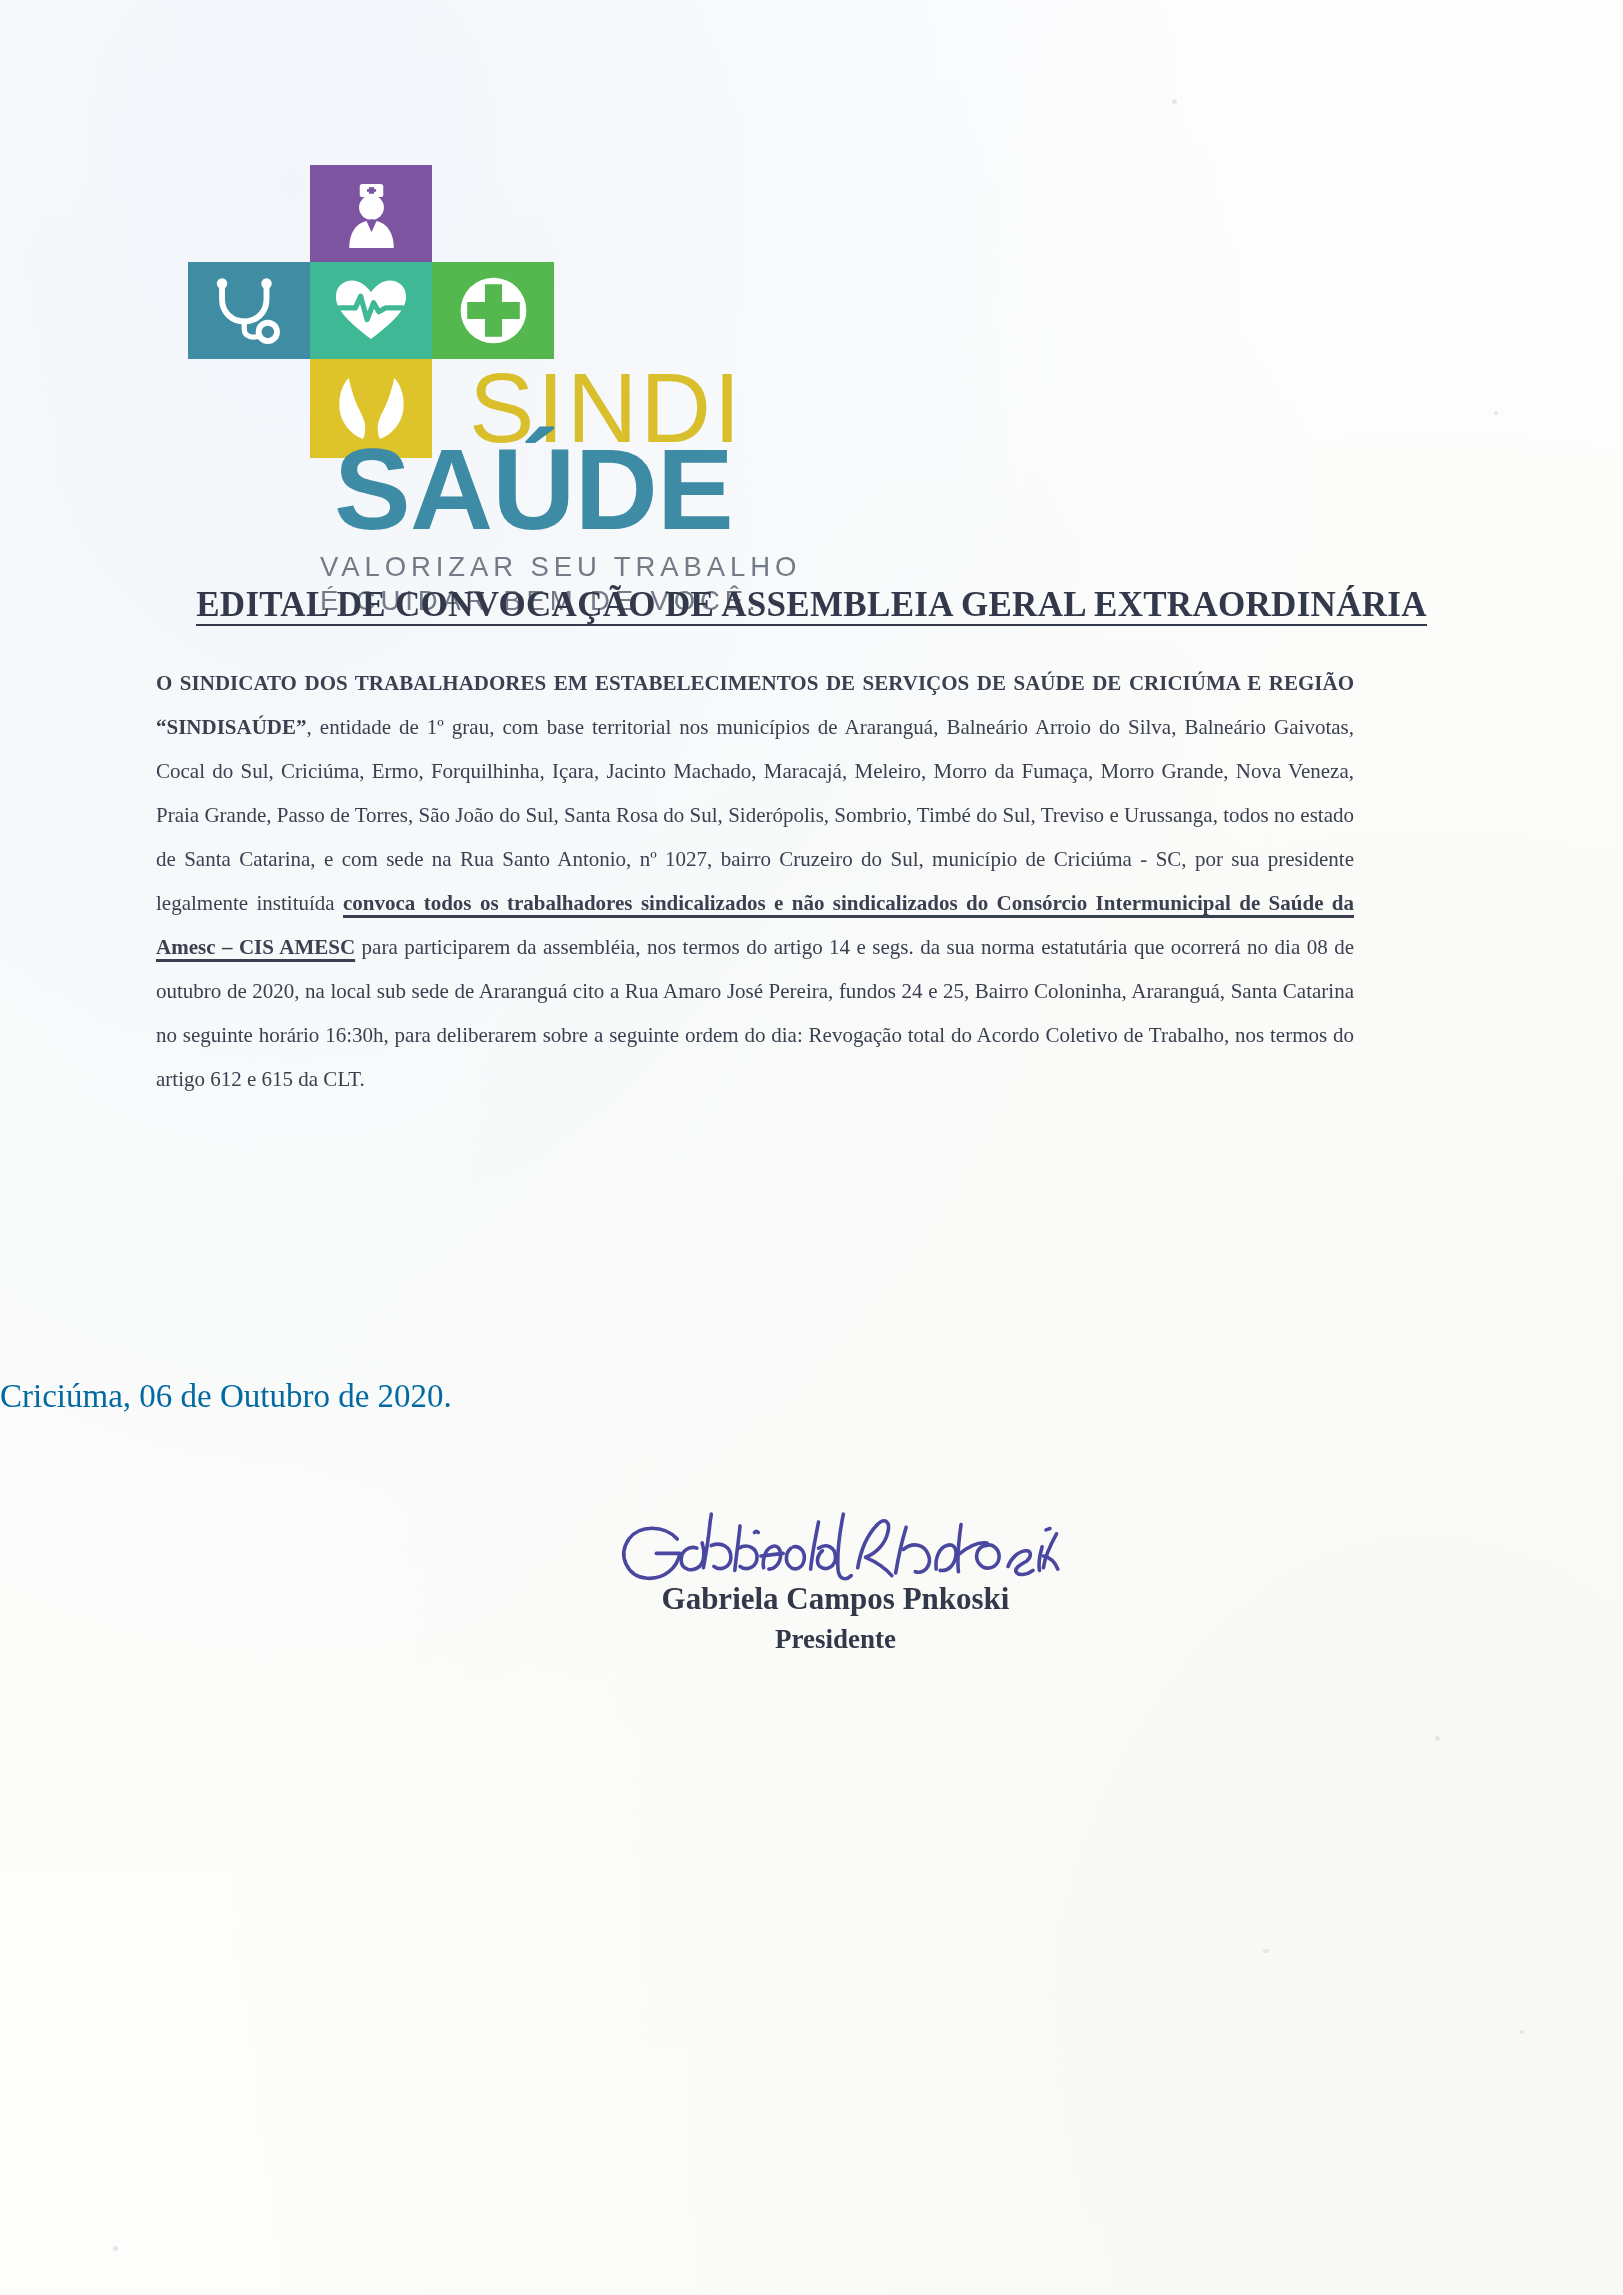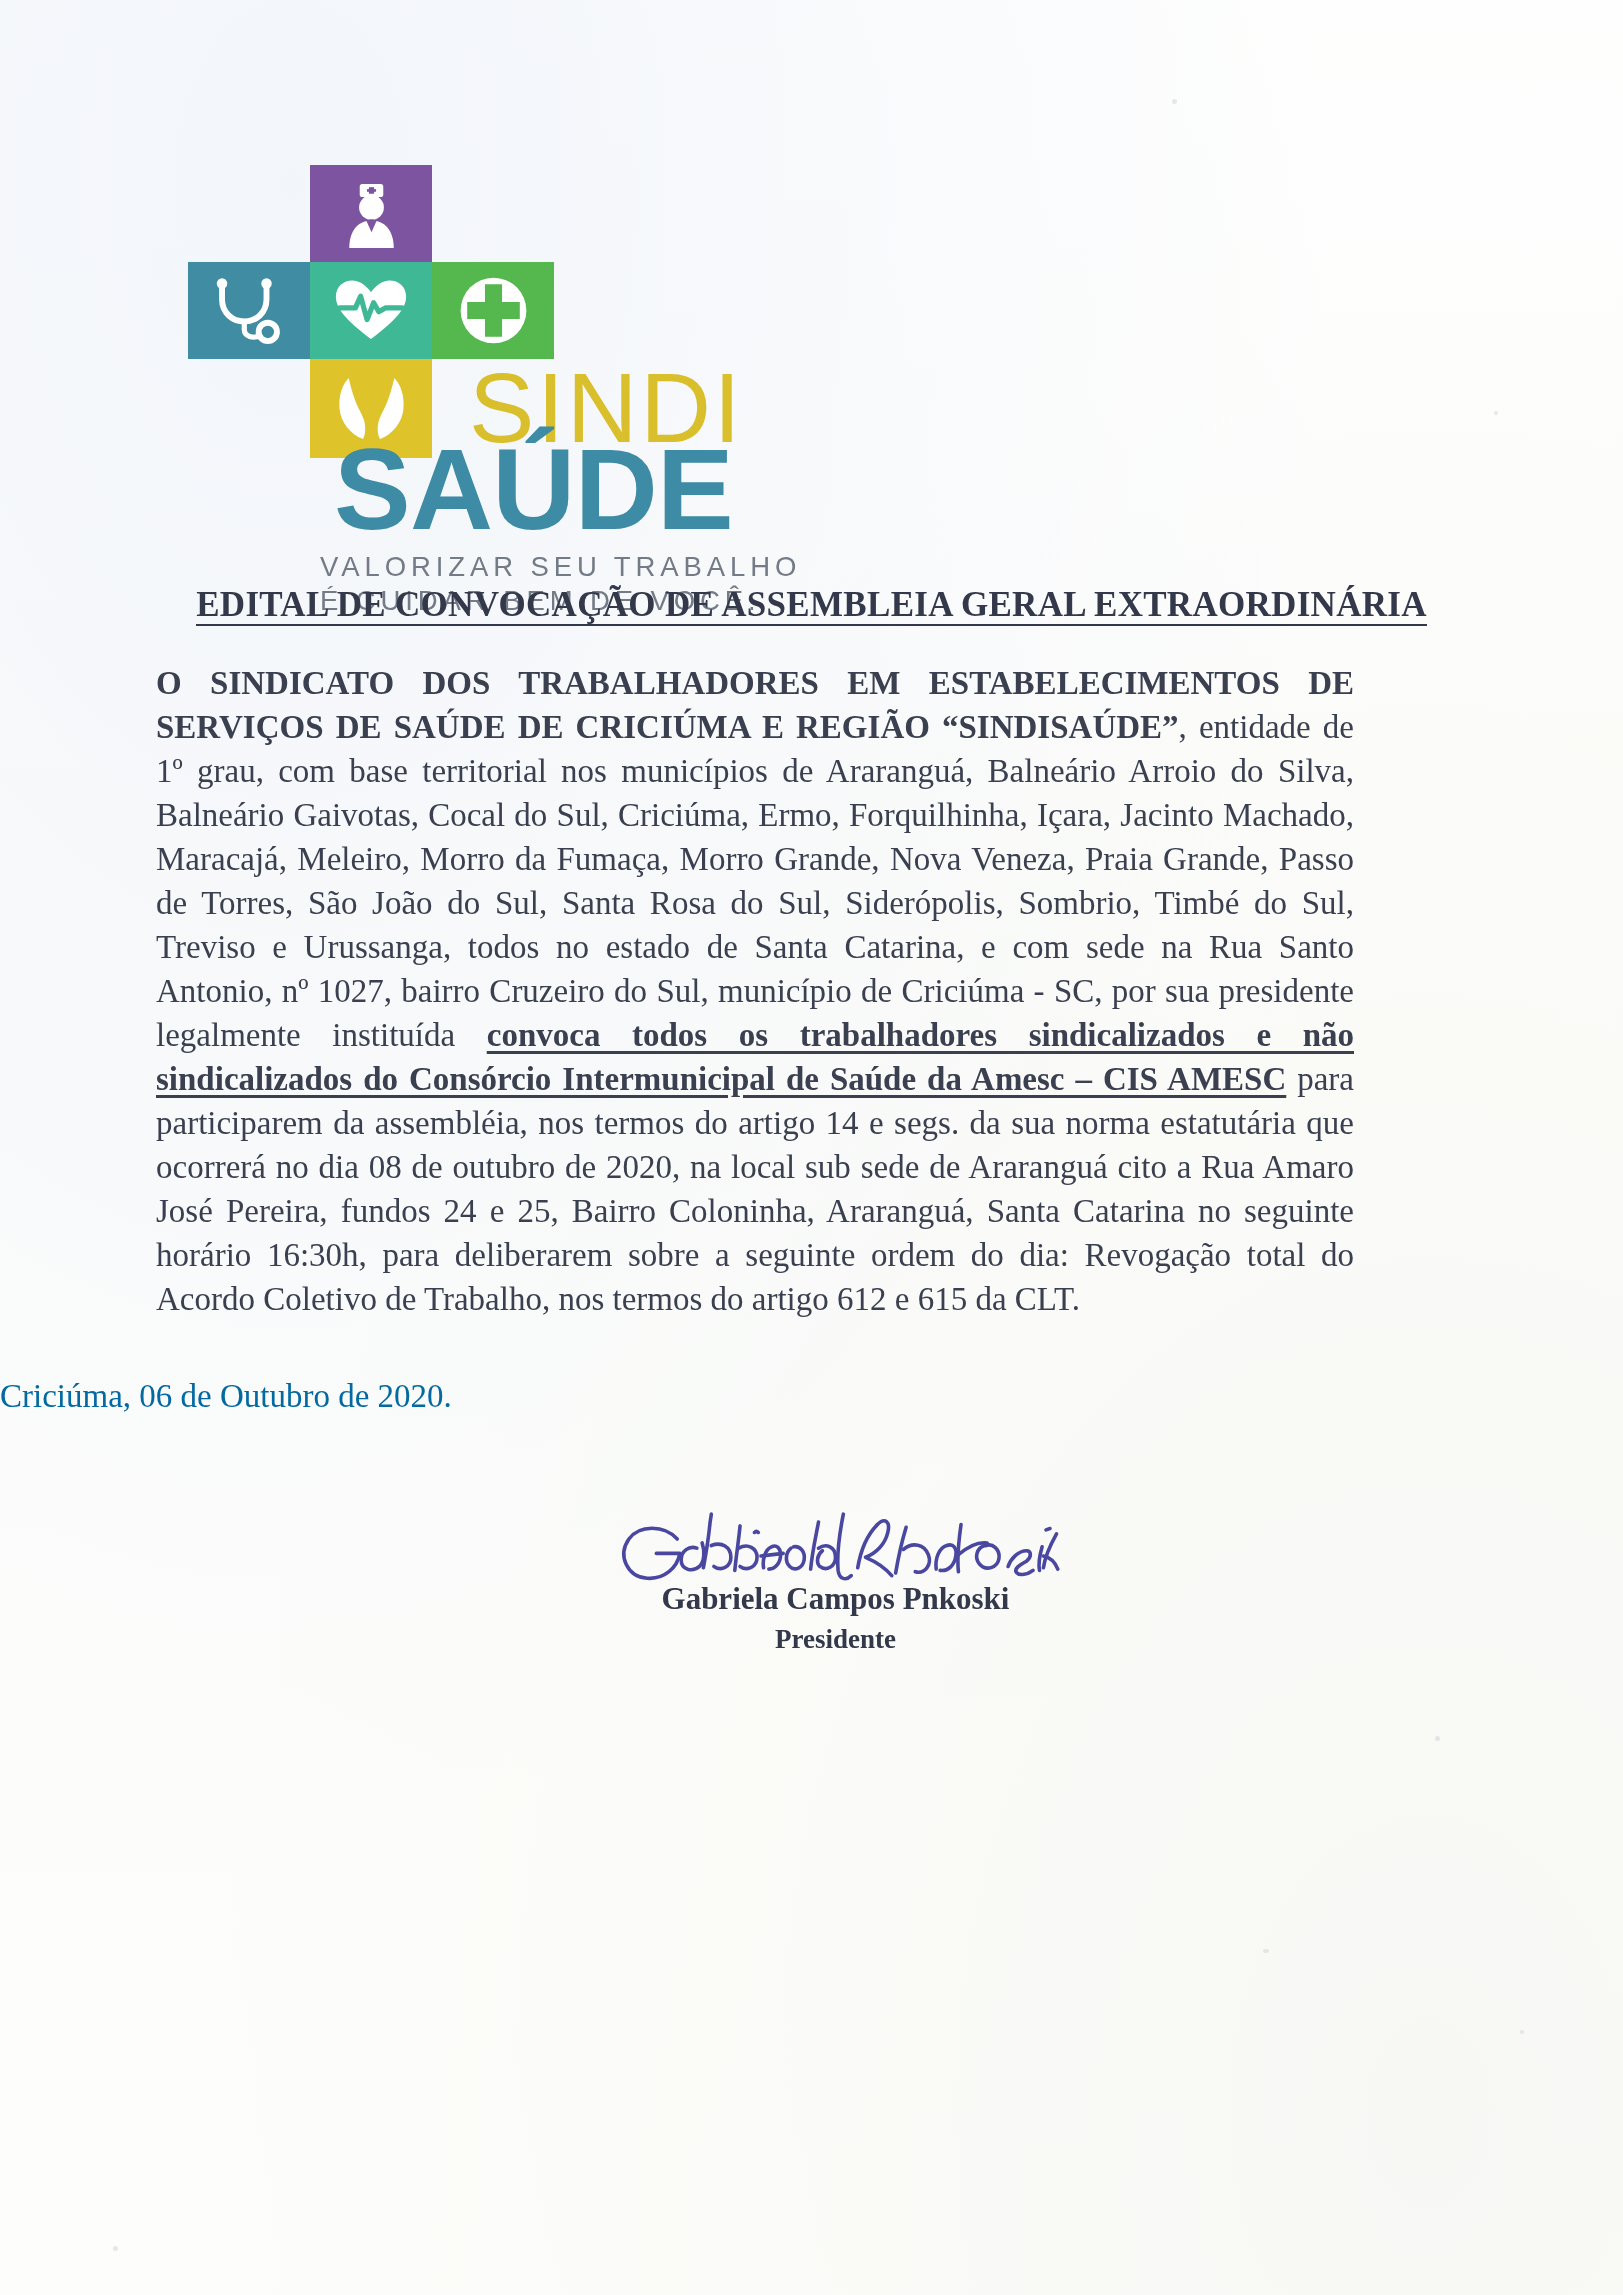--- a/index.html
+++ b/index.html
@@ -112,21 +112,21 @@
     border-bottom: 2.6px solid #33384a;
     padding-bottom: 0;
   }
 
   
   .body-copy {
     position: absolute;
     left: 156px;
     top: 661px;
     width: 1198px;
-    font-size: 33px;
+    font-size: 21px;
     line-height: 44px;
     text-align: justify;
     text-justify: inter-word;
     color: #3b4050;
     hyphens: none;
   }
   .body-copy b { font-weight: 700; }
   .u-bold {
     font-weight: 700;
     text-decoration: underline;

